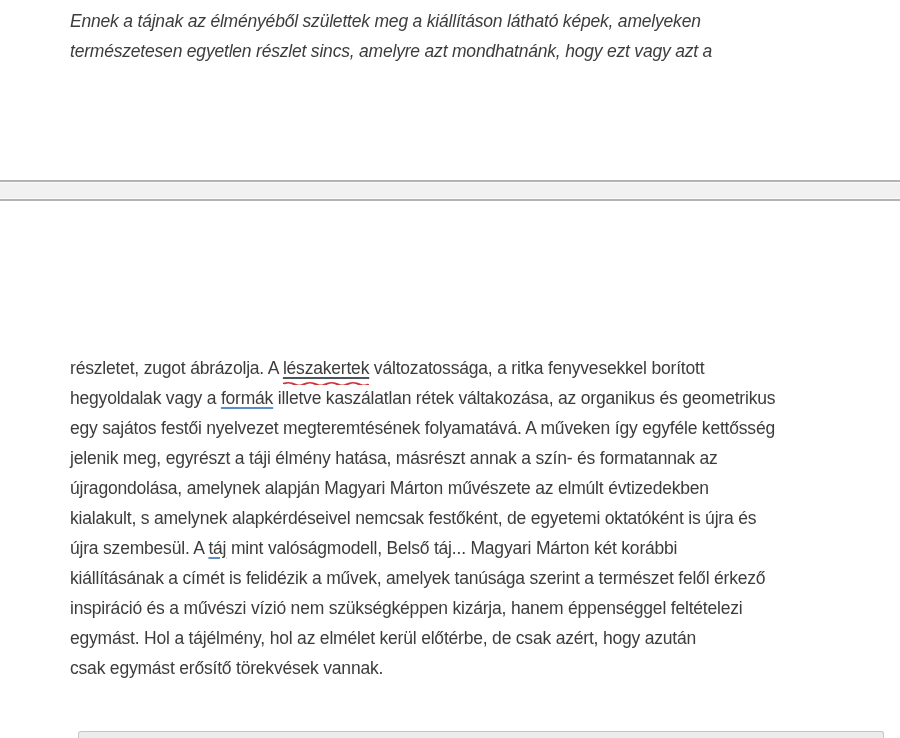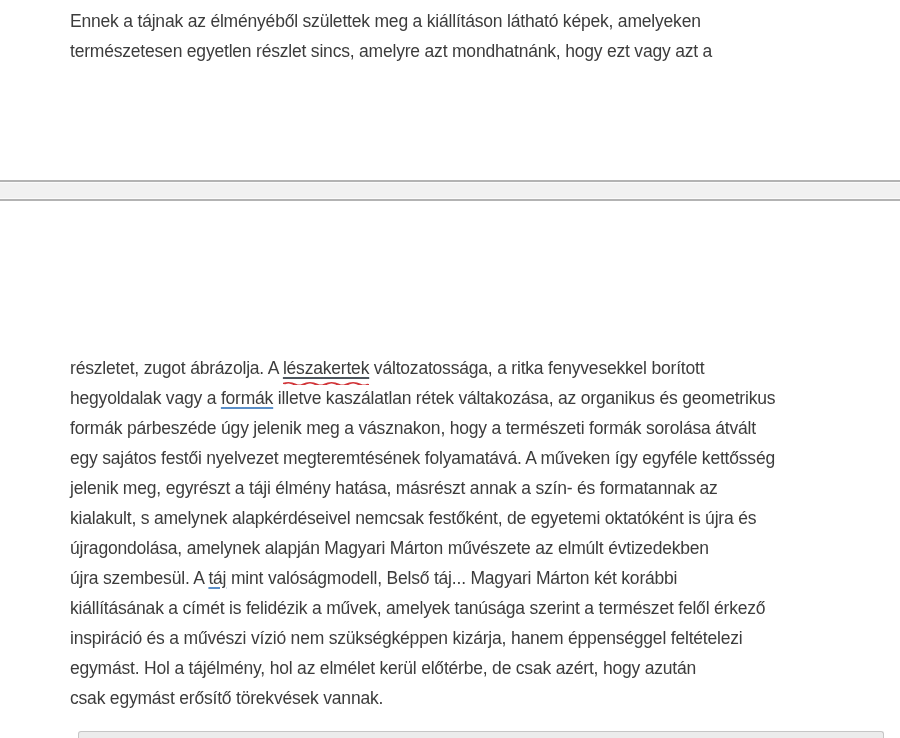--- a/index.html
+++ b/index.html
@@ -16,21 +16,21 @@
     left: 70px;
     width: 820px;
     font-size: 17.5px;
     letter-spacing: -0.2px;
   }
   .line {
     height: 30px;
     line-height: 30px;
     white-space: nowrap;
   }
-  #page1-text { top: 6px; }
+  #page1-text { top: 6px; font-style: italic; }
   #page2-text { top: 317px; margin-top: 36px; }
 
   .page-break-band {
     position: absolute;
     left: 0; right: 0;
     top: 180px;
     height: 17px;
     background: var(--band_fill, #f1f1f1);
     border-top: 2px solid var(--band_border, #b3b3b3);
     border-bottom: 2px solid var(--band_border, #b3b3b3);
@@ -80,25 +80,24 @@
   <div class="line"><span>természetesen egyetlen részlet sincs, amelyre azt mondhatnánk, hogy ezt vagy azt a</span></div>
 </div>
 
 <div class="page-break-band"></div>
 
 <div id="page2-text" class="textblock">
   <div class="line"><span>részletet, zugot ábrázolja. A </span><span class="u-spell"><span>lészakertek</span><svg class="squiggle" viewBox="0 0 24 4" preserveAspectRatio="none">
           <path d="M0 3 Q 1.5 0.5 3 3 T 6 3 T 9 3 T 12 3 T 15 3 T 18 3 T 21 3 T 24 3" fill="none" stroke="#d13438" stroke-width="1.4"></path>
         </svg></span><span> változatossága, a ritka fenyvesekkel borított</span></div>
   <div class="line"><span>hegyoldalak vagy a </span><span class="u-blue">formák</span><span> illetve kaszálatlan rétek váltakozása, az organikus és geometrikus</span></div>
-  <div class="line"><span>formák párbeszéde úgy jelenik meg a vásznakon, hogy a természeti formák sorolása átvált</span></div>
   <div class="line"><span>egy sajátos festői nyelvezet megteremtésének folyamatává. A műveken így egyféle kettősség</span></div>
   <div class="line"><span>jelenik meg, egyrészt a táji élmény hatása, másrészt annak a szín- és formatannak az</span></div>
+  <div class="line"><span>újragondolása, amelynek alapján Magyari Márton művészete az elmúlt évtizedekben</span></div>
   <div class="line"><span>kialakult, s amelynek alapkérdéseivel nemcsak festőként, de egyetemi oktatóként is újra és</span></div>
-  <div class="line"><span>újragondolása, amelynek alapján Magyari Márton művészete az elmúlt évtizedekben</span></div>
   <div class="line"><span>újra szembesül. A </span><span class="u-blue">táj</span><span> mint valóságmodell, Belső táj... Magyari Márton két korábbi</span></div>
   <div class="line"><span>kiállításának a címét is felidézik a művek, amelyek tanúsága szerint a természet felől érkező</span></div>
   <div class="line"><span>inspiráció és a művészi vízió nem szükségképpen kizárja, hanem éppenséggel feltételezi</span></div>
   <div class="line"><span>egymást. Hol a tájélmény, hol az elmélet kerül előtérbe, de csak azért, hogy azután</span></div>
   <div class="line"><span>csak egymást erősítő törekvések vannak.</span></div>
 </div>
 
 <div class="bottom-bar"></div>
 
 </body></html>

